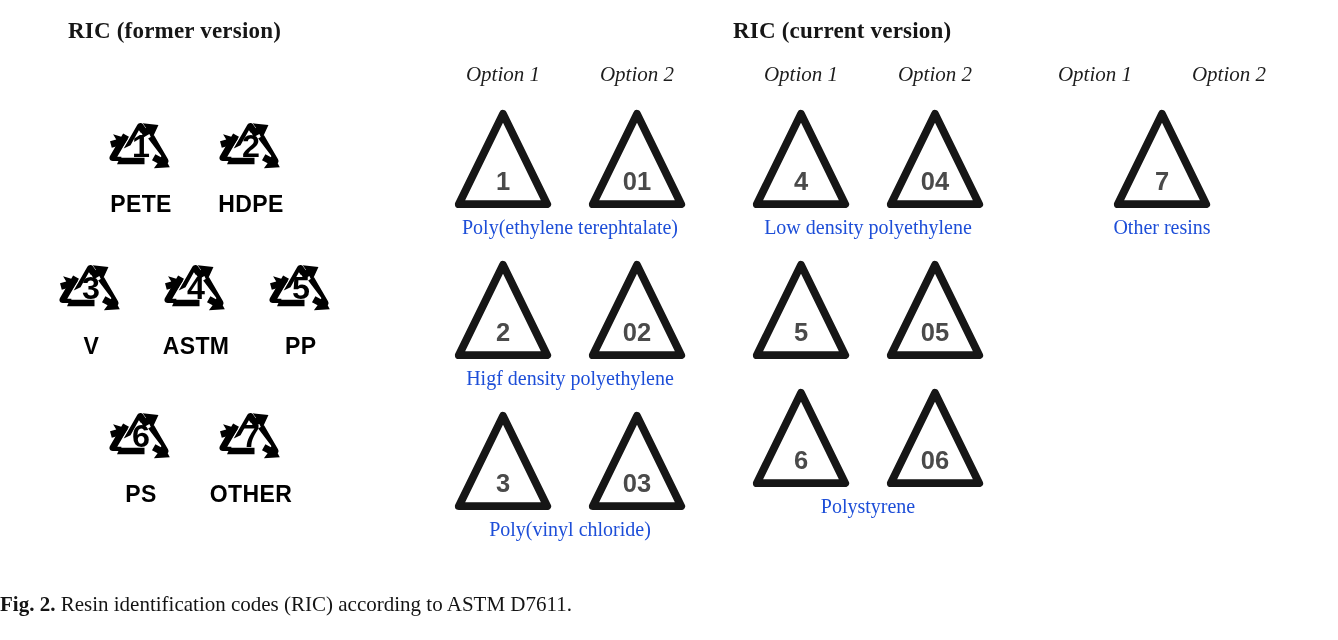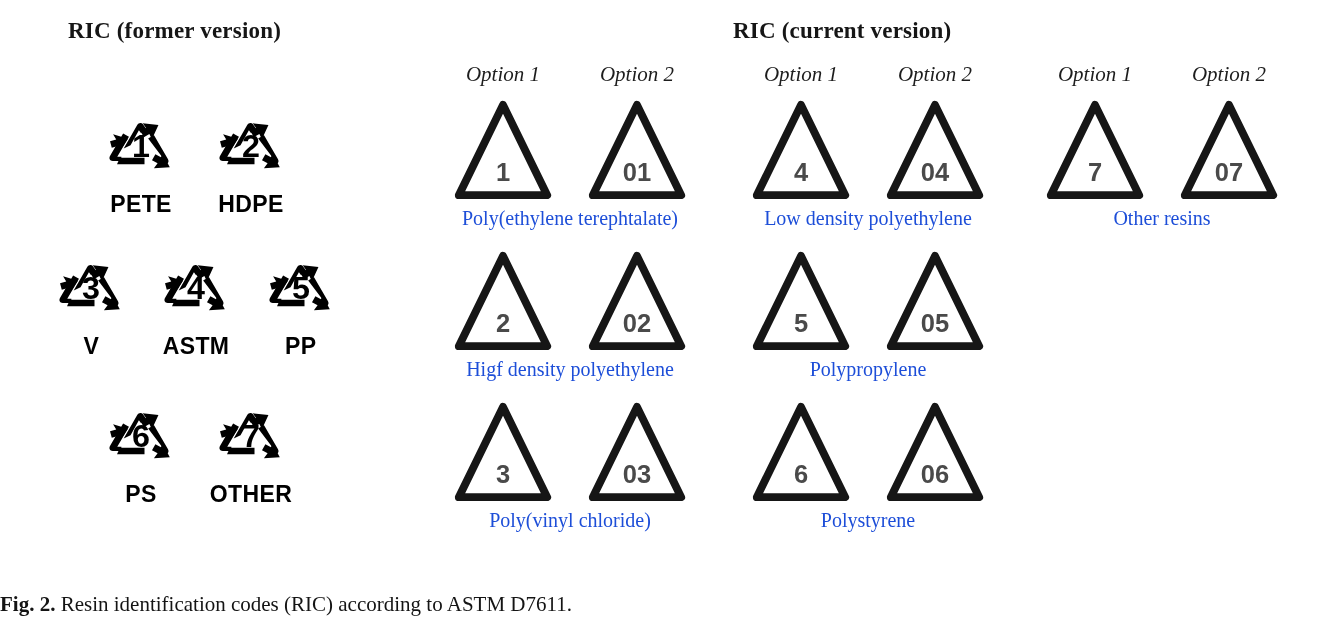--- a/index.html
+++ b/index.html
@@ -89,21 +89,21 @@
     width: 300px;
   }
   #tri-group-0 { left: 420px; }
   #tri-group-1 { left: 718px; }
   #tri-group-2 { left: 1012px; }
 
   .option-headers {
     display: flex;
     justify-content: center;
     gap: 24px;
-    margin-bottom: 8px;
+    margin-bottom: 17px;
   }
   .option-header {
     width: 110px;
     text-align: center;
     font-family: "Liberation Serif", serif;
     font-style: italic;
     font-size: 21px;
     color: #1d1d1d;
     white-space: nowrap;
   }
@@ -404,21 +404,20 @@
           </div>
           <div class="tri-slot">
             <div class="tri-glyph">
               <svg viewBox="0 0 110 114">
                 <path d="M55 10 L100 102 L10 102 Z" fill="none" stroke="#161616" stroke-width="8" stroke-linejoin="round" stroke-linecap="round"></path>
                 <text x="55" y="88" text-anchor="middle" class="tri-digit">05</text>
               </svg>
             </div>
           </div>
         </div>
-        <div class="resin-name">Polypropylene</div>
       </div>
       <div class="tri-entry row-2">
         <div class="tri-pair">
           <div class="tri-slot">
             <div class="tri-glyph">
               <svg viewBox="0 0 110 114">
                 <path d="M55 10 L100 102 L10 102 Z" fill="none" stroke="#161616" stroke-width="8" stroke-linejoin="round" stroke-linecap="round"></path>
                 <text x="55" y="88" text-anchor="middle" class="tri-digit">6</text>
               </svg>
             </div>
@@ -443,26 +442,18 @@
       <div class="tri-entry row-0">
         <div class="tri-pair">
           <div class="tri-slot">
             <div class="tri-glyph">
               <svg viewBox="0 0 110 114">
                 <path d="M55 10 L100 102 L10 102 Z" fill="none" stroke="#161616" stroke-width="8" stroke-linejoin="round" stroke-linecap="round"></path>
                 <text x="55" y="88" text-anchor="middle" class="tri-digit">7</text>
               </svg>
             </div>
           </div>
-          <div class="tri-slot">
-            <div class="tri-glyph">
-              <svg viewBox="0 0 110 114">
-                <path d="M55 10 L100 102 L10 102 Z" fill="none" stroke="#161616" stroke-width="8" stroke-linejoin="round" stroke-linecap="round"></path>
-                <text x="55" y="88" text-anchor="middle" class="tri-digit">07</text>
-              </svg>
-            </div>
-          </div>
         </div>
         <div class="resin-name">Other resins</div>
       </div>
     </div>
     <div id="figure-caption"><span class="caption-label">Fig. 2.</span><span> Resin identification codes (RIC) according to ASTM D7611.</span></div>
   </div>
 
 </body></html>

